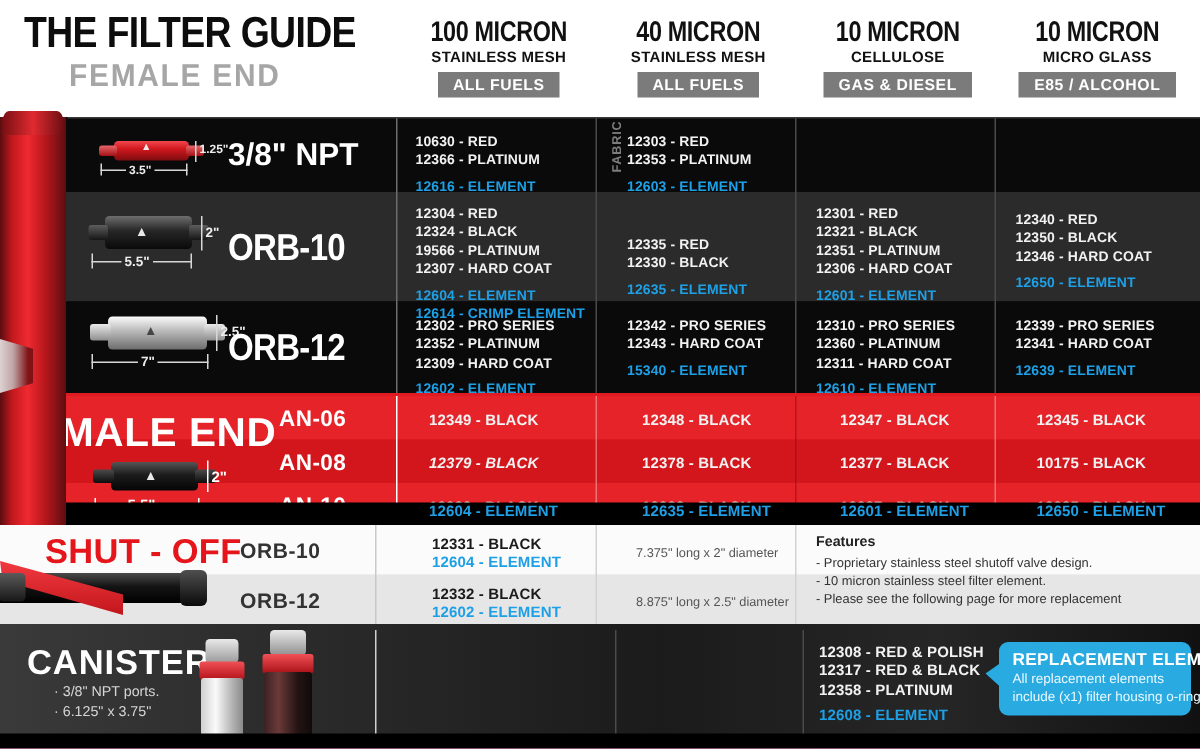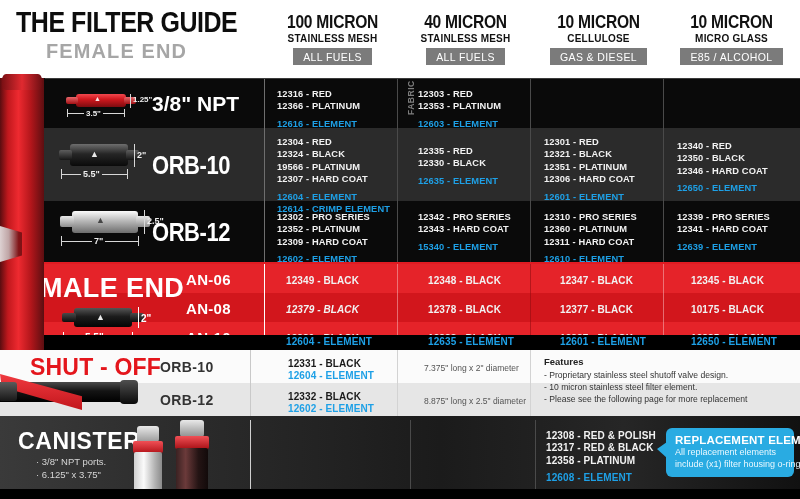--- a/index.html
+++ b/index.html
@@ -34,21 +34,21 @@
     transform:scaleX(0.82); transform-origin:center center;
     white-space:nowrap;
   }
   .colhead .mat {
     font-size:10px; font-weight:bold; color:#111;
     letter-spacing:0.2px; margin-top:2px; white-space:nowrap;
   }
   .colhead .fuel {
     display:inline-block; margin-top:4px;
     background:#7b7b7b; color:#fff;
-    font-size:10.5px; font-weight:normal; letter-spacing:0.4px;
+    font-size:10.5px; font-weight:bold; letter-spacing:0.4px;
     padding:2.5px 10px 2.5px 10px; white-space:nowrap;
   }
 
   
   .band { position:absolute; left:0; width:800px; }
 
   
   .female { top:78px; height:184px; background:#000; }
   .fr { position:absolute; left:0; width:800px; }
   .fr.r1 { top:0px;  height:50px; background:#0a0a0a; }
@@ -240,21 +240,21 @@
       <div class="dimline" style="left:5px;top:24px;width:58px;height:1px;"></div>
       <div class="dimline" style="left:5px;top:20px;width:1px;height:8px;"></div>
       <div class="dimline" style="left:62px;top:20px;width:1px;height:8px;"></div>
       <div class="dimtxt" style="left:22px;top:20px;background:#0a0a0a;padding:0 2px;">3.5"</div>
     </div>
     <div class="rowlabel npt" style="left:152px;top:14px;">3/8" NPT</div>
 
     <div class="fabric" style="left:406px;top:37px;">FABRIC</div>
 
     <div class="cell" style="left:277px;top:10px;">
-      <div class="pn white">12316 - RED</div>
+      <div class="pn white">10630 - RED</div>
       <div class="pn white">12366 - PLATINUM</div>
       <div class="pn blue gap">12616 - ELEMENT</div>
     </div>
     <div class="cell" style="left:418px;top:10px;">
       <div class="pn white">12303 - RED</div>
       <div class="pn white">12353 - PLATINUM</div>
       <div class="pn blue gap">12603 - ELEMENT</div>
     </div>
 
     <div class="filterimg" style="left:58px;top:58px;width:100px;height:52px;">
@@ -272,21 +272,21 @@
     <div class="rowlabel big" style="left:152px;top:73px;">ORB-10</div>
 
     <div class="cell" style="left:277px;top:58px;">
       <div class="pn white">12304 - RED</div>
       <div class="pn white">12324 - BLACK</div>
       <div class="pn white">19566 - PLATINUM</div>
       <div class="pn white">12307 - HARD COAT</div>
       <div class="pn blue gap">12604 - ELEMENT</div>
       <div class="pn blue">12614 - CRIMP ELEMENT</div>
     </div>
-    <div class="cell" style="left:418px;top:67px;">
+    <div class="cell" style="left:418px;top:79px;">
       <div class="pn white">12335 - RED</div>
       <div class="pn white">12330 - BLACK</div>
       <div class="pn blue gap">12635 - ELEMENT</div>
     </div>
     <div class="cell" style="left:544px;top:58px;">
       <div class="pn white">12301 - RED</div>
       <div class="pn white">12321 - BLACK</div>
       <div class="pn white">12351 - PLATINUM</div>
       <div class="pn white">12306 - HARD COAT</div>
       <div class="pn blue gap">12601 - ELEMENT</div>

